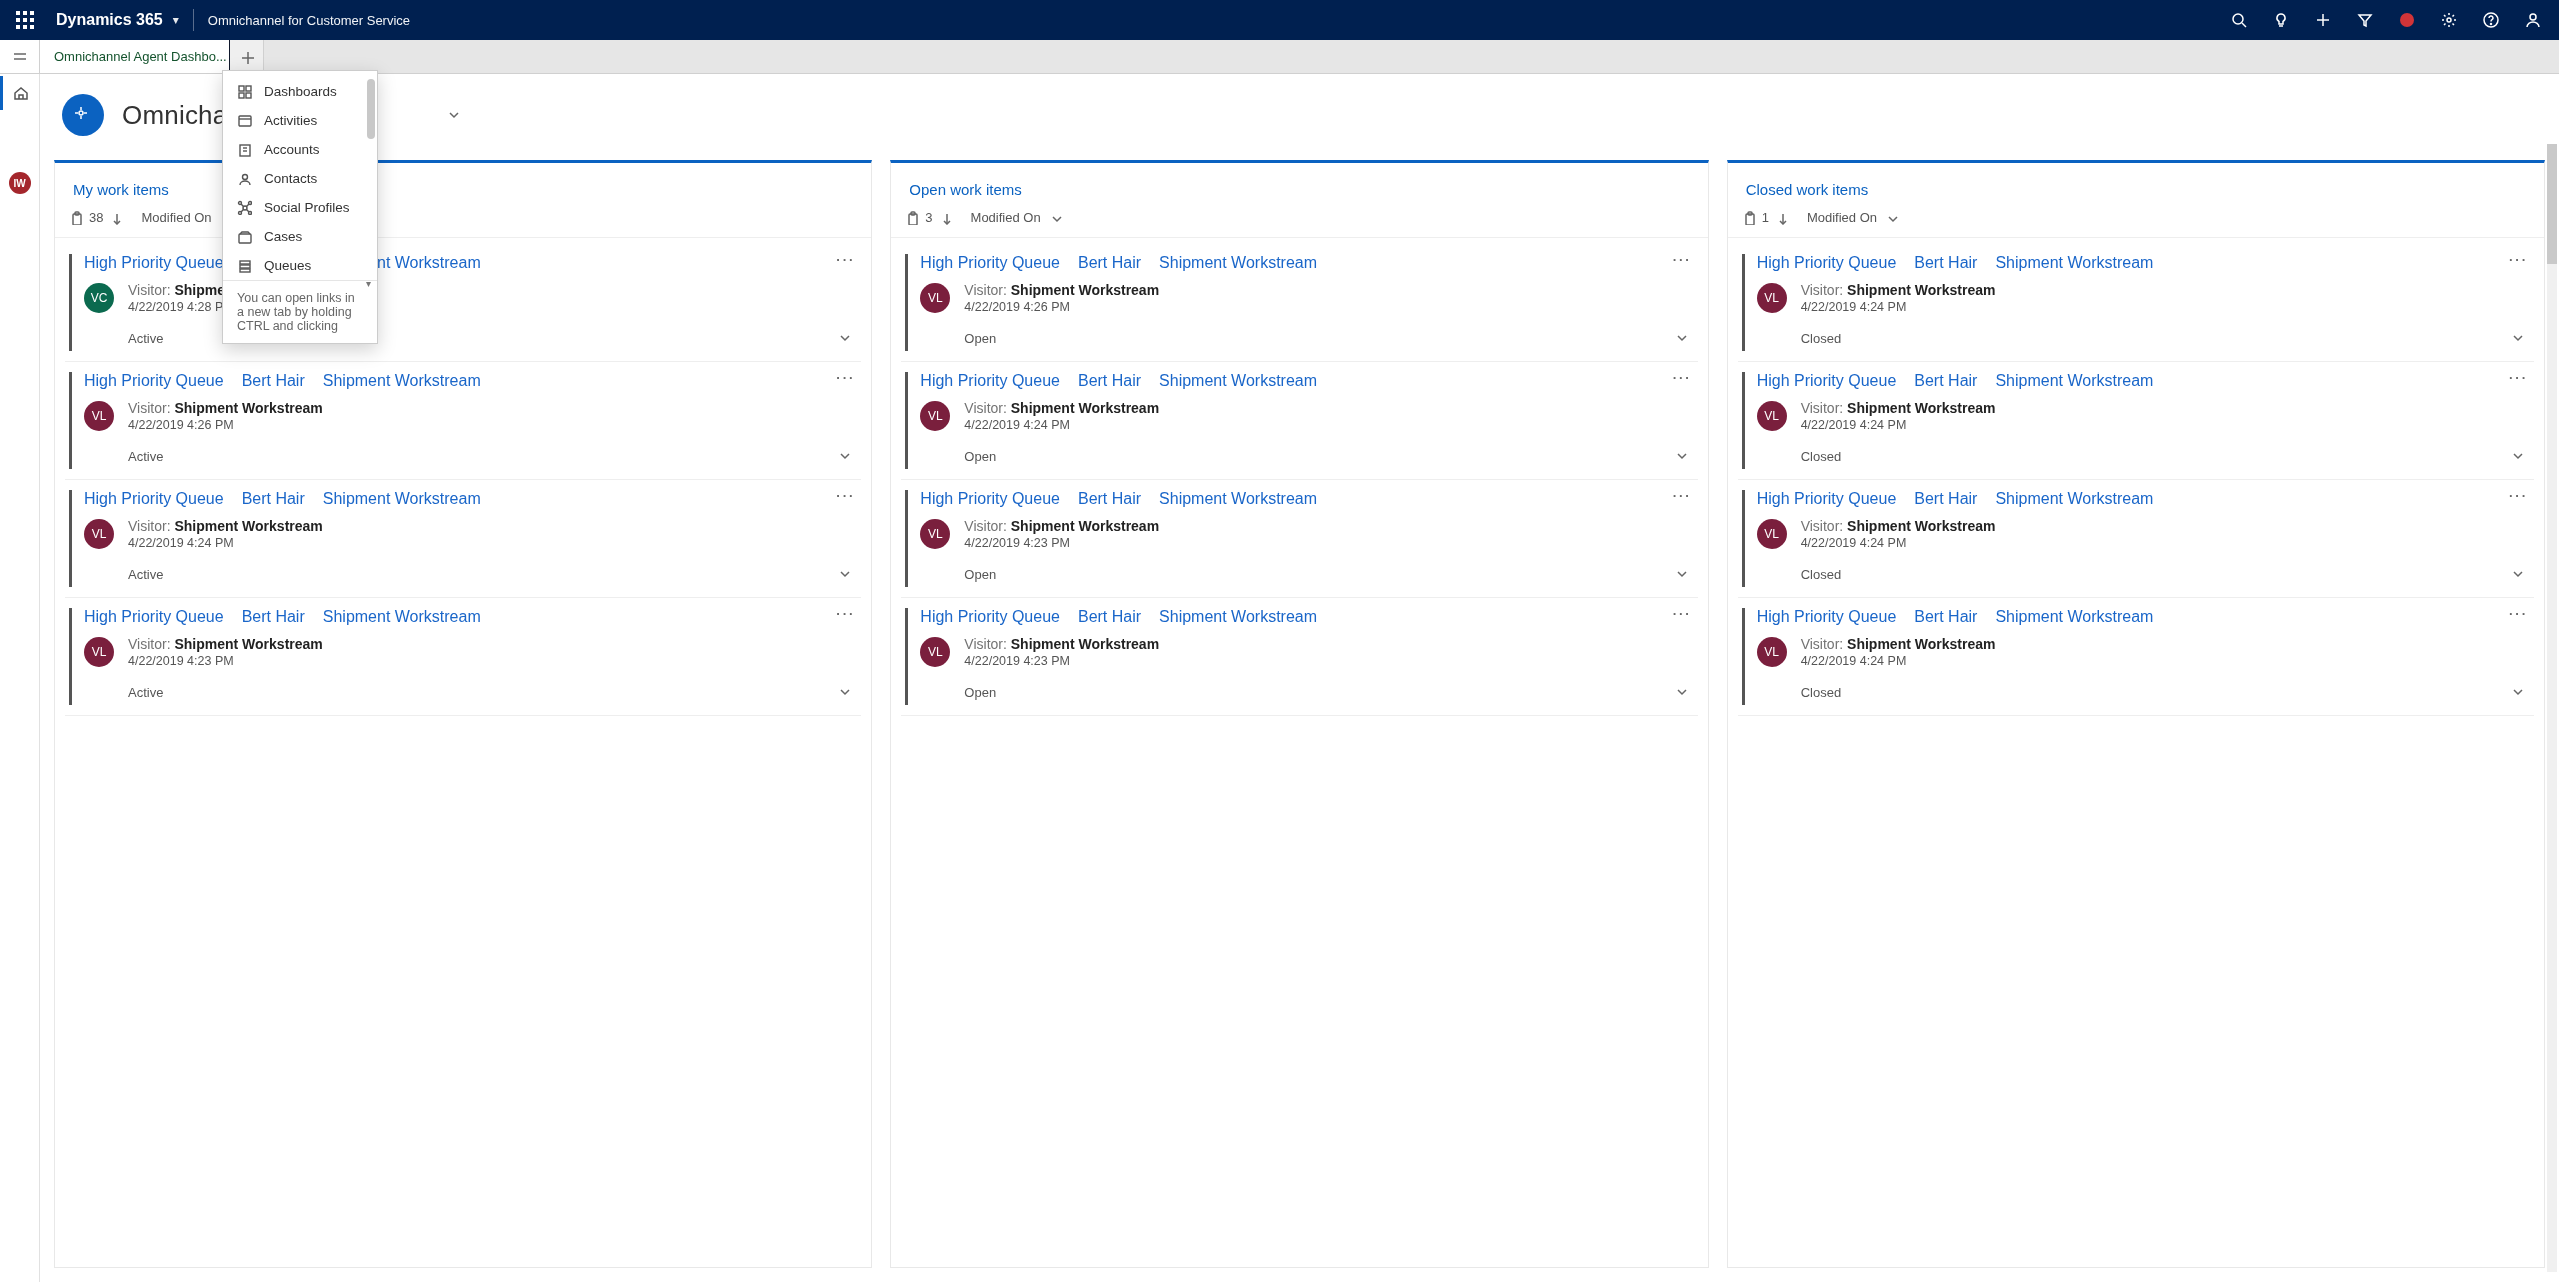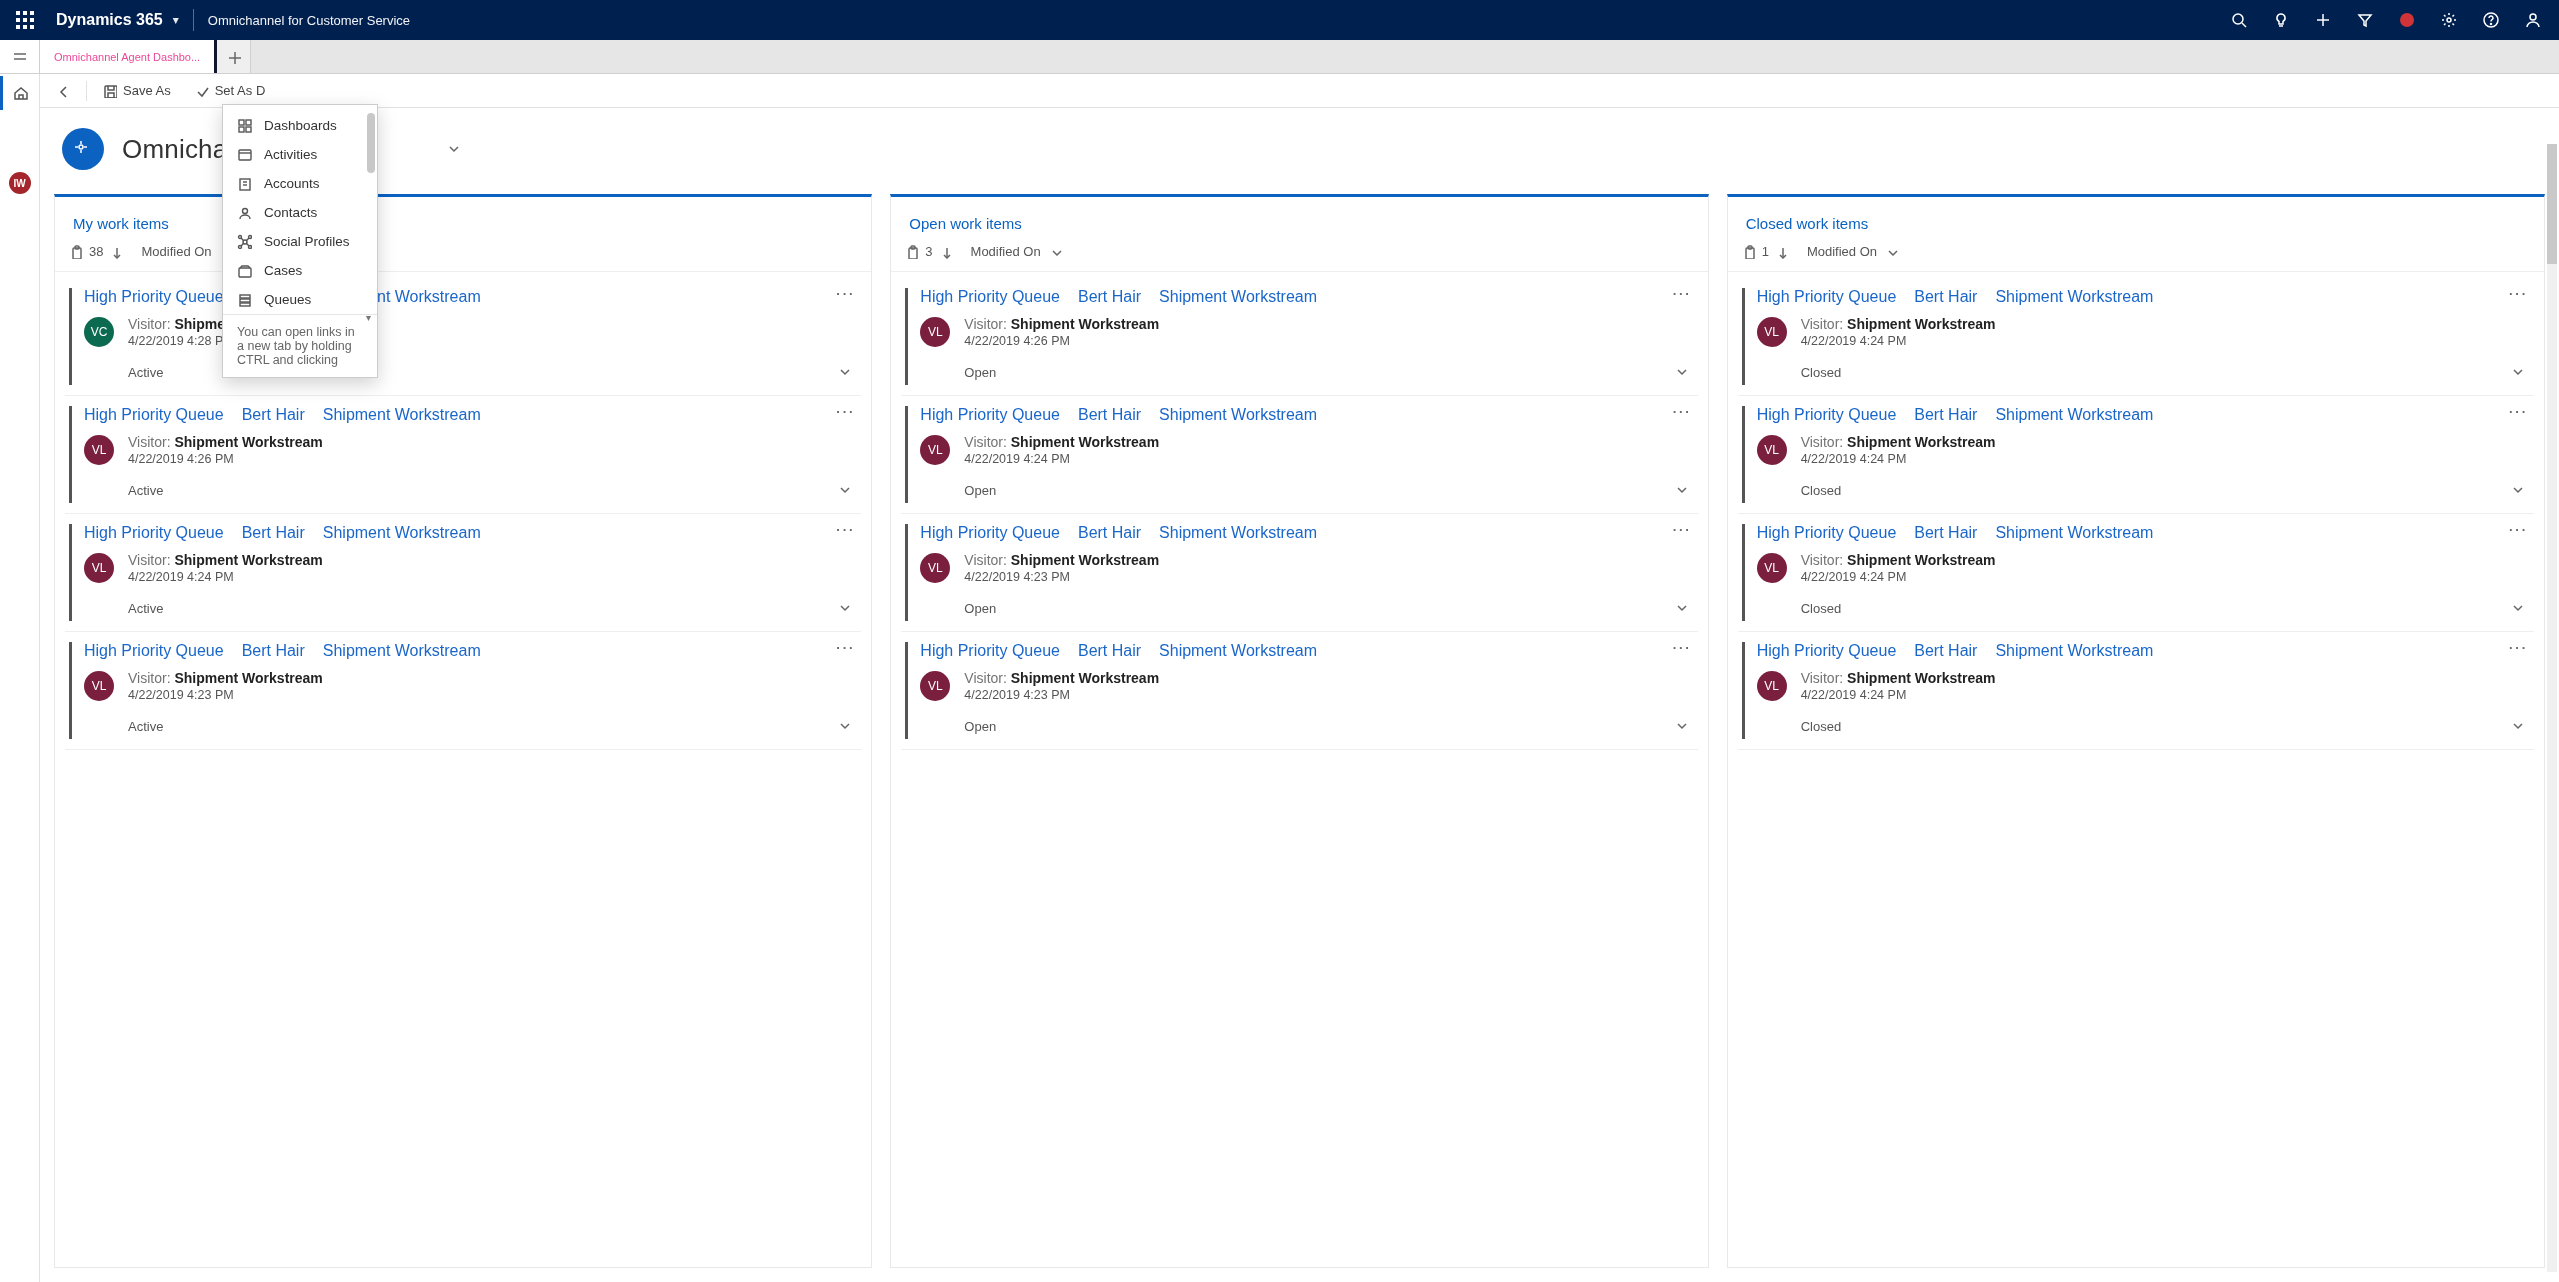--- a/index.html
+++ b/index.html
@@ -17,21 +17,21 @@
   .brand-area { opacity: .95; }
   .topnav-right { margin-left: auto; display: flex; align-items: center; gap: 6px; }
   .tn-btn { width: 36px; height: 40px; display: flex; align-items: center; justify-content: center; color: #fff; cursor: pointer; }
   .tn-btn svg { width: 16px; height: 16px; stroke: #fff; fill: none; stroke-width: 1.5; }
   .red-dot { width: 14px; height: 14px; background: #d13438; border-radius: 50%; }
 
   
   .tabstrip { height: 34px; background: #e6e6e6; display: flex; align-items: stretch; border-bottom: 1px solid #d0d0d0; }
   .side-toggle { width: 40px; display:flex; align-items:center; justify-content:center; background:#fff; border-right:1px solid #d0d0d0; cursor:pointer;}
   .side-toggle svg{width:16px;height:12px;stroke:#666;fill:none;stroke-width:1.5;}
-  .apptab { background:#fff; display:flex; align-items:center; padding:0 14px; font-size:11px; color:#ec4899; max-width:190px; white-space:nowrap; overflow:hidden; text-overflow:ellipsis; border-right:3px solid #0f172a;}
+  .apptab { background:#fff; display:flex; align-items:center; padding:0 14px; font-size:13px; color:#14532d; max-width:190px; white-space:nowrap; overflow:hidden; text-overflow:ellipsis; border-right:1px solid #0f172a;}
   .apptab-add { width:34px; background:#efefef; display:flex; align-items:center; justify-content:center; cursor:pointer; border-right:1px solid #d0d0d0;}
   .apptab-add svg{width:14px;height:14px;stroke:#666;stroke-width:1.5;fill:none;}
 
   
   .workrow { display:flex; height: calc(100vh - 74px); }
   .rail { width: 40px; background:#fff; border-right:1px solid #e1e1e1; display:flex; flex-direction:column; align-items:center; padding-top:2px; gap:2px;}
   .rail-home { width:40px;height:34px;display:flex;align-items:center;justify-content:center;border-left:3px solid #0b62c1; cursor:pointer;}
   .rail-home svg{width:16px;height:16px;stroke:#555;fill:none;stroke-width:1.5;}
   .rail-badge{ width:22px;height:22px;border-radius:50%;background:#a4262c;color:#fff;font-size:10px;font-weight:600;display:flex;align-items:center;justify-content:center;margin-top:60px;cursor:pointer;}
 
@@ -285,40 +285,20 @@
     <div class="rail-home">
         <svg>
           <use href="#i-home"></use>
         </svg>
       </div>
     <div class="rail-badge">IW</div>
   </div>
 
   <div class="workarea">
 
-    <div class="cmdbar">
-      <div class="icobtn">
-          <svg>
-            <use href="#i-back"></use>
-          </svg>
-        </div>
-      <div class="cmd-sep"></div>
-      <div class="icobtn">
-        <svg>
-            <use href="#i-saveas"></use>
-          </svg>
-        <span>Save As</span>
-      </div>
-      <div class="icobtn">
-        <svg>
-            <use href="#i-check"></use>
-          </svg>
-        <span>Set As D</span>
-      </div>
-    </div>
 
     <div style="position:relative">
       <div class="pagehdr">
         <div class="hubicon">
             <svg>
               <use href="#i-hub"></use>
             </svg>
           </div>
         <h1>Omnichannel</h1>
         <span style="visibility:hidden">Agent Dashboard xxx</span>

